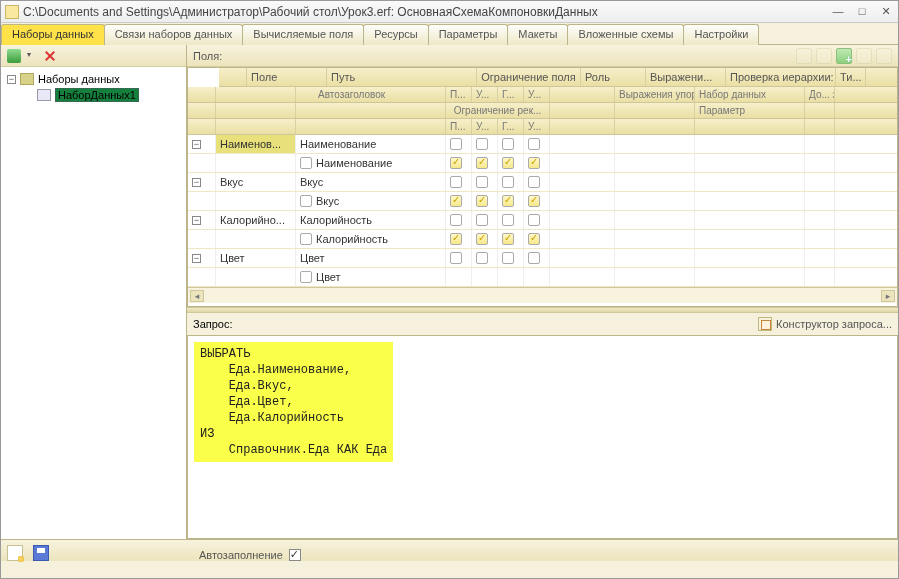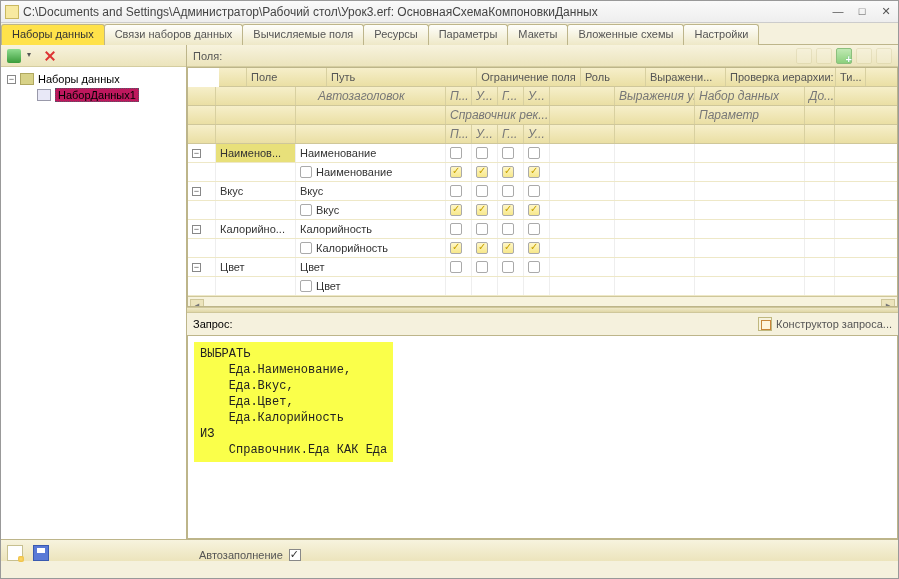--- a/index.html
+++ b/index.html
@@ -25,36 +25,36 @@
   .icon-del::before, .icon-del::after { content:""; position:absolute; left:1px; top:6px; width:12px; height:2px; background:#d33; }
   .icon-del::before { transform: rotate(45deg);} .icon-del::after{ transform: rotate(-45deg);}
 
   .tree { flex: 1; padding: 4px 2px; background: #fff; }
   .tree-row { display: flex; align-items: center; height: 16px; gap: 4px; padding-left: 4px; }
   .tree-row.child { padding-left: 34px; }
   .tree-exp { width: 9px; height: 9px; border: 1px solid #888; text-align: center; line-height: 7px; font-size: 9px; color: #555; }
   .tree-icon { width: 14px; height: 12px; background: #d8d288; border: 1px solid #b0a860; }
   .tree-icon.table { background: #e8e8f7; border-color: #99a; }
   .tree-label { white-space: nowrap; }
-  .tree-label.selected { background: #be185d; border: 1px dotted #556; padding: 0 2px; }
+  .tree-label.selected { background: #15803d; border: 1px dotted #556; padding: 0 2px; }
 
   .right-area { flex: 1; display: flex; flex-direction: column; background: #f5f1dd; }
   .fields-hdr { height: 22px; display: flex; align-items: center; padding: 0 6px; justify-content: space-between; background: linear-gradient(#f7f3de,#ece4bc); border-bottom: 1px solid #d4cda0; }
   .fields-hdr-left { color: #555; }
   .fields-hdr-right { display: flex; gap: 4px; }
   .hdr-icon { width: 16px; height: 16px; border: 1px solid #cfc79a; background: #f7f3de; border-radius: 2px; }
   .hdr-icon.greenplus { background: linear-gradient(#bfe9b3,#8cd07d); position: relative; border-color:#8cbf7d; }
   .hdr-icon.greenplus::after { content:"+"; color:#fff; font-weight:bold; position:absolute; right:-1px; bottom:-2px; font-size:11px; text-shadow:0 0 1px #2a6; }
   .hdr-icon.disabled { opacity: .35; }
 
   .grid-wrap { background:#fff; border:1px solid #bdb58a; margin:0; overflow:hidden; height: 240px; position:relative;}
   .grid-head { display:grid; grid-template-columns: 28px 80px 150px repeat(4,26px) 65px 80px 110px 30px; background: linear-gradient(#f6efca,#eadfa4); border-bottom:1px solid #cfc79a;margin-left:31px; }
   .gh { border-right:1px solid #d8d0a0; padding:3px 4px; color:#555; overflow:hidden; white-space:nowrap; display:flex; align-items:flex-start; }
   .grid-head2 { display:grid; grid-template-columns: 28px 80px 150px repeat(4,26px) 65px 80px 110px 30px; background: linear-gradient(#f6efca,#eadfa4); border-bottom:1px solid #cfc79a; }
-  .gh2 { border-right:1px solid #d8d0a0; padding:2px 4px; color:#777; font-size:12px; overflow:hidden; white-space:nowrap;font-style:italic; }
+  .gh2 { border-right:1px solid #d8d0a0; padding:2px 4px; color:#777; font-size:10px; overflow:hidden; white-space:nowrap; }
   .grid-head3 { display:grid; grid-template-columns: 28px 80px 150px repeat(4,26px) 65px 80px 110px 30px; background: linear-gradient(#f6efca,#eadfa4); border-bottom:1px solid #cfc79a; }
   .grid-body { background:#fff; }
   .grow { display:grid; grid-template-columns: 28px 80px 150px repeat(4,26px) 65px 80px 110px 30px; border-bottom:1px solid #eee8c7; height:19px; }
   .gc { border-right:1px solid #eee; padding:2px 4px; overflow:hidden; white-space:nowrap; display:flex; align-items:center; gap:4px; color:#333; }
   .gc .minus { width:9px; height:9px; border:1px solid #888; text-align:center; line-height:7px; font-size:9px; color:#555; }
   .gc.sel { background:#e8e07a; }
   .cbx { width:12px; height:12px; border:1px solid #aaa; border-radius:2px; display:inline-block; }
   .cbx.chk { background: linear-gradient(#fff7c8,#f7e88a); position:relative; }
   .cbx.chk::after { content:"✓"; font-size:10px; color:#c7a200; position:absolute; left:1px; top:-2px; }
 
@@ -159,21 +159,21 @@
         <div class="gh2">У...</div>
         <div class="gh2"></div>
         <div class="gh2">Выражения упорядочив...</div>
         <div class="gh2">Набор данных</div>
         <div class="gh2">До... зна...</div>
       </div>
       <div class="grid-head3">
         <div class="gh2"></div>
           <div class="gh2"></div>
         <div class="gh2" style="grid-column: span 1"></div>
-        <div class="gh2" style="grid-column: span 4; text-align:center">Справочник рек...</div>
+        <div class="gh2" style="grid-column: span 4; text-align:center">Ограничение рек...</div>
         <div class="gh2"></div>
           <div class="gh2"></div>
         <div class="gh2">Параметр</div>
         <div class="gh2"></div>
       </div>
       <div class="grid-head3">
         <div class="gh2"></div>
           <div class="gh2"></div>
           <div class="gh2"></div>
         <div class="gh2">П...</div>

